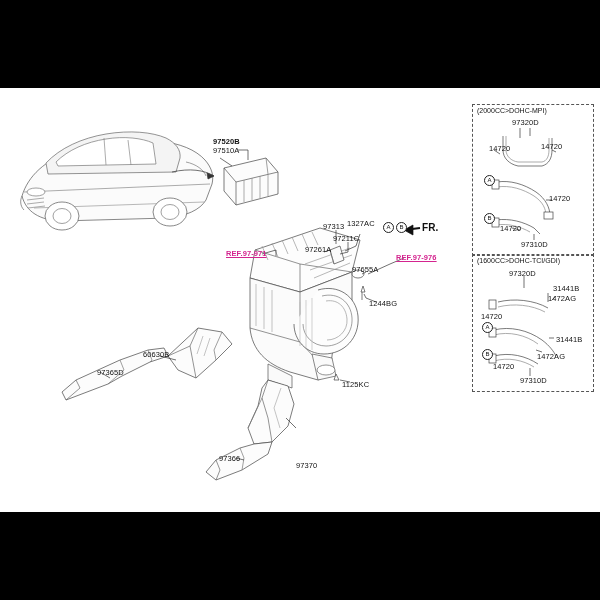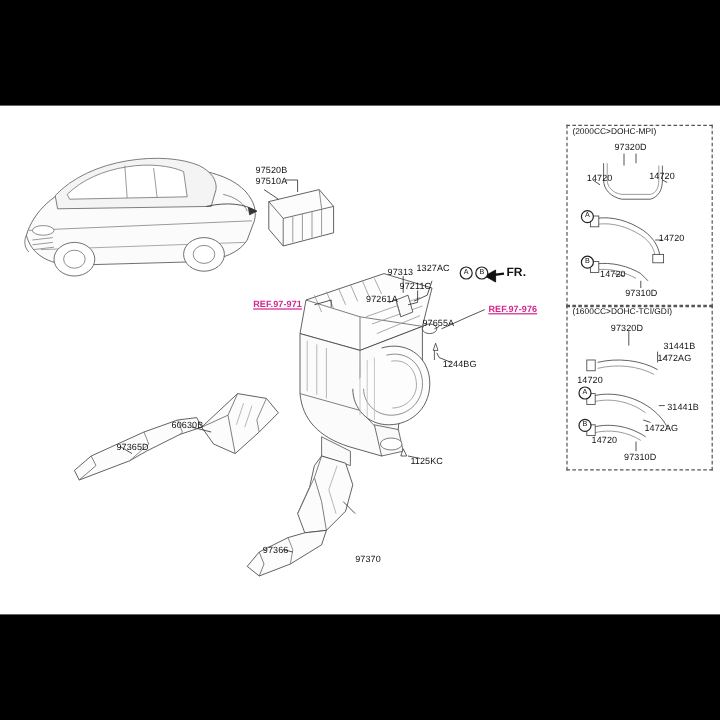--- a/index.html
+++ b/index.html
@@ -194,25 +194,25 @@
 
     </g>
   </svg>
 
   <div class="dash" style="left:472px;top:16px;width:120px;height:150px;"></div>
   <div class="dash" style="left:472px;top:166px;width:120px;height:136px;"></div>
 
   <div class="panelTitle" style="left:477px;top:19px;">(2000CC&gt;DOHC-MPI)</div>
   <div class="panelTitle" style="left:477px;top:169px;">(1600CC&gt;DOHC-TCI/GDI)</div>
 
-  <div class="lbl" style="left:213px;top:49px;">97520B</div>
+  <div class="lbl" style="left:213px;top:49px;font-weight:bold;">97520B</div>
   <div class="lbl" style="left:213px;top:58px;">97510A</div>
 
-  <div class="lbl pink" style="left:211px;top:161px;text-align:right;">REF.97-971</div>
-  <div class="lbl pink" style="left:407px;top:165px;">REF.97-976</div>
+  <div class="lbl pink" style="left:226px;top:161px;text-align:right;">REF.97-971</div>
+  <div class="lbl pink" style="left:396px;top:165px;">REF.97-976</div>
 
   <div class="lbl" style="left:323px;top:134px;">97313</div>
   <div class="lbl" style="left:347px;top:131px;">1327AC</div>
   <div class="lbl" style="left:333px;top:146px;">97211C</div>
   <div class="lbl" style="left:305px;top:157px;">97261A</div>
   <div class="lbl" style="left:352px;top:177px;">97655A</div>
   <div class="lbl" style="left:369px;top:211px;">1244BG</div>
   <div class="lbl" style="left:342px;top:292px;">1125KC</div>
   <div class="lbl" style="left:143px;top:262px;">60630B</div>
   <div class="lbl" style="left:97px;top:280px;">97365D</div>

